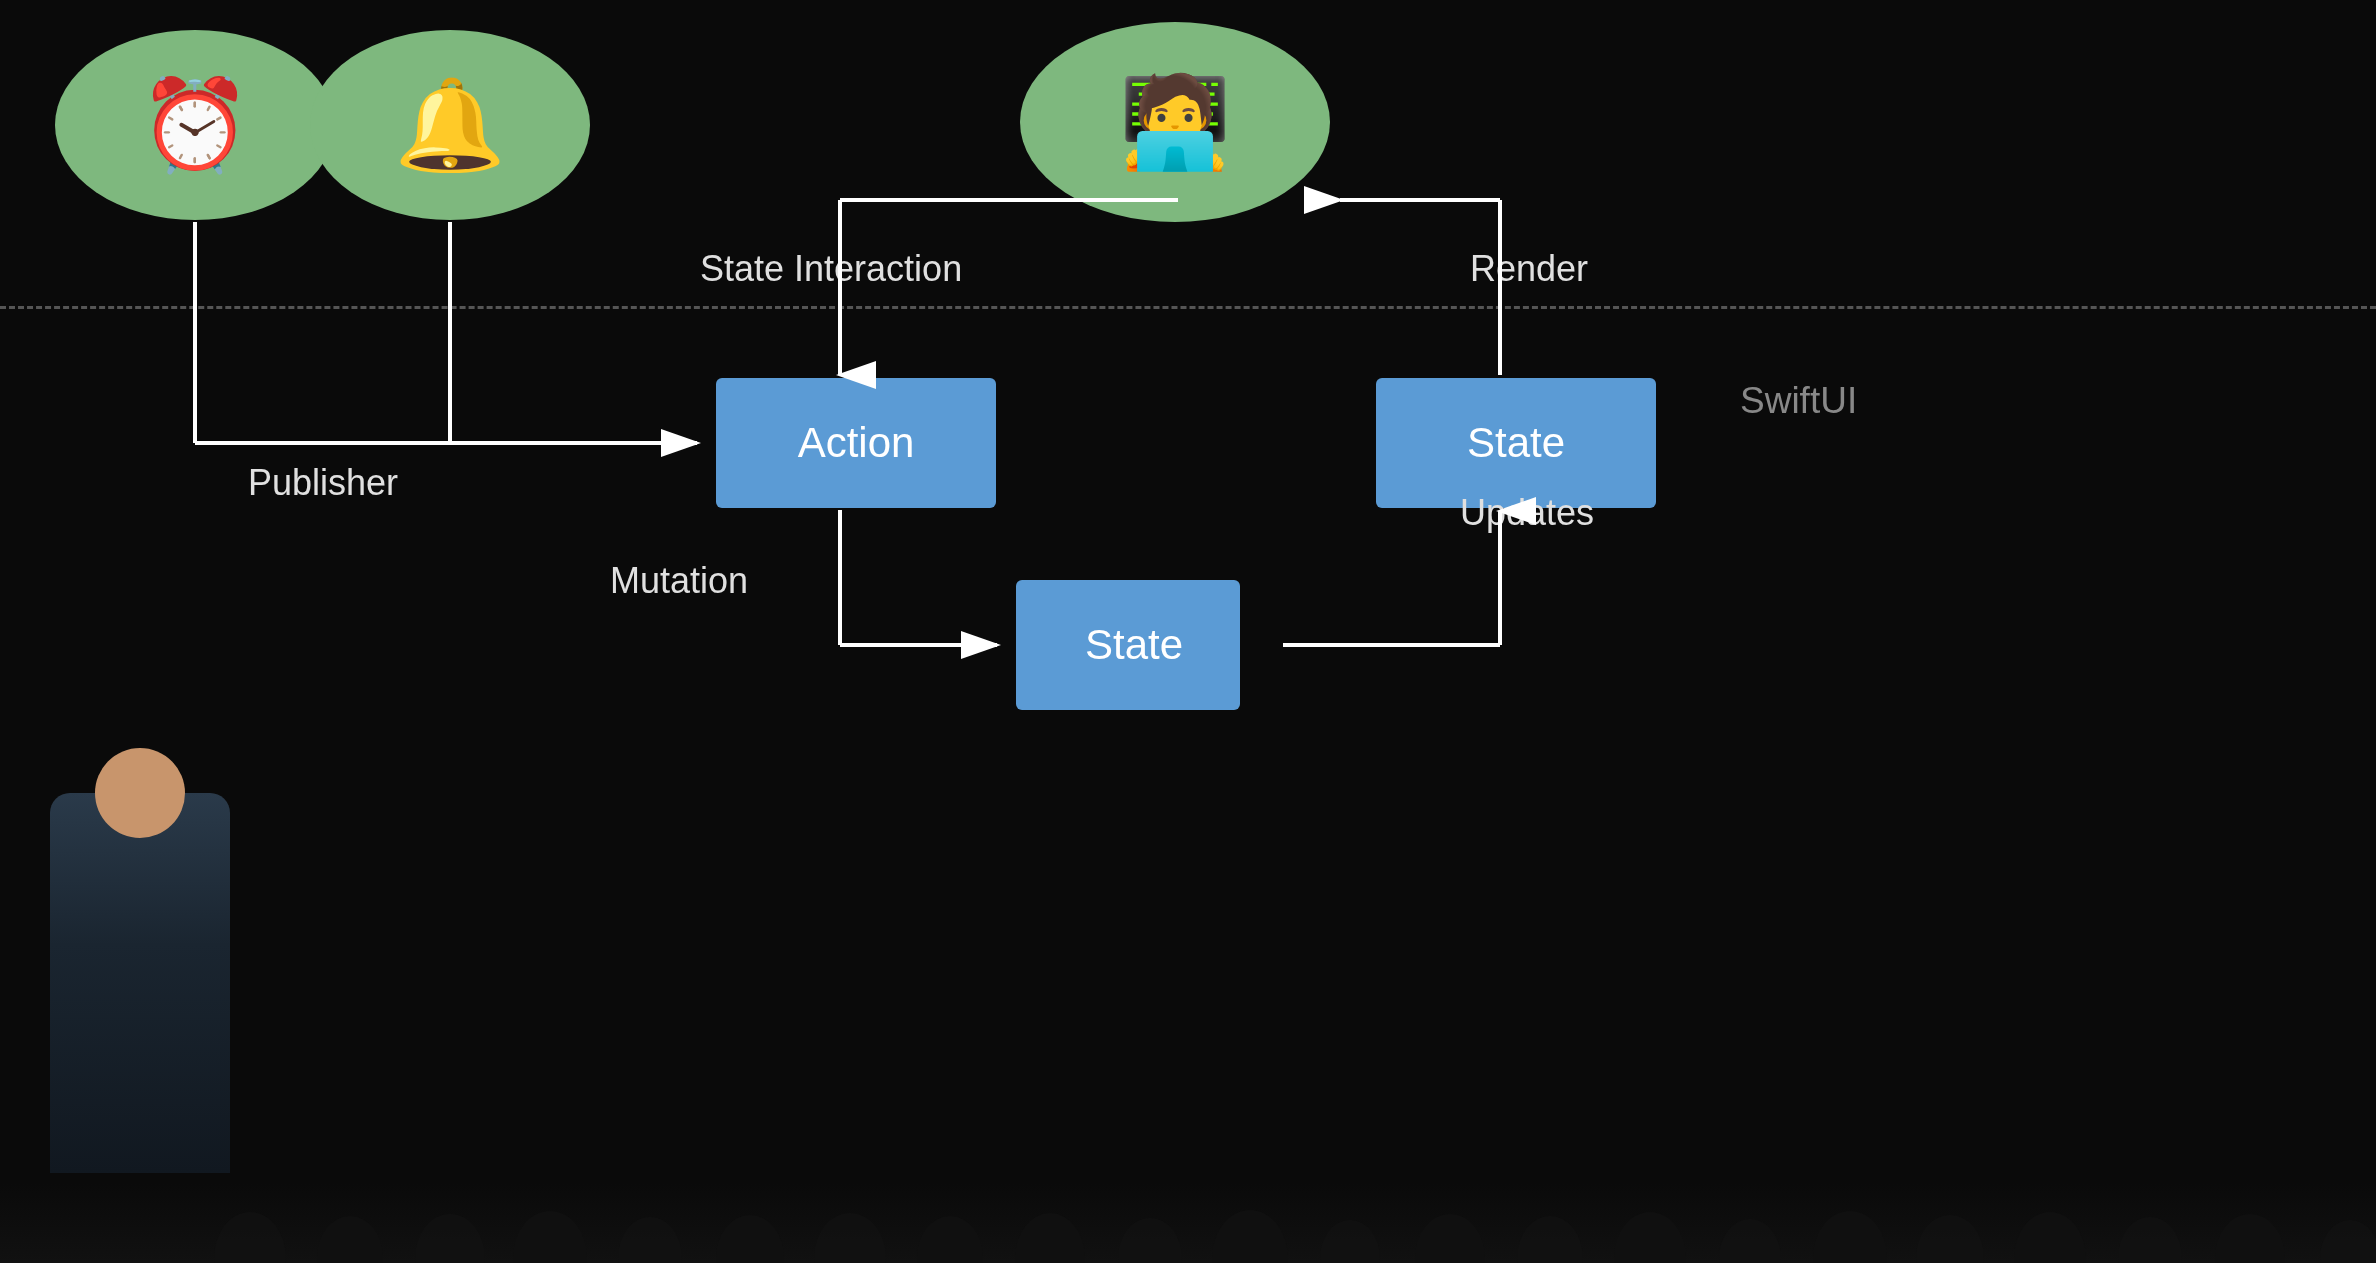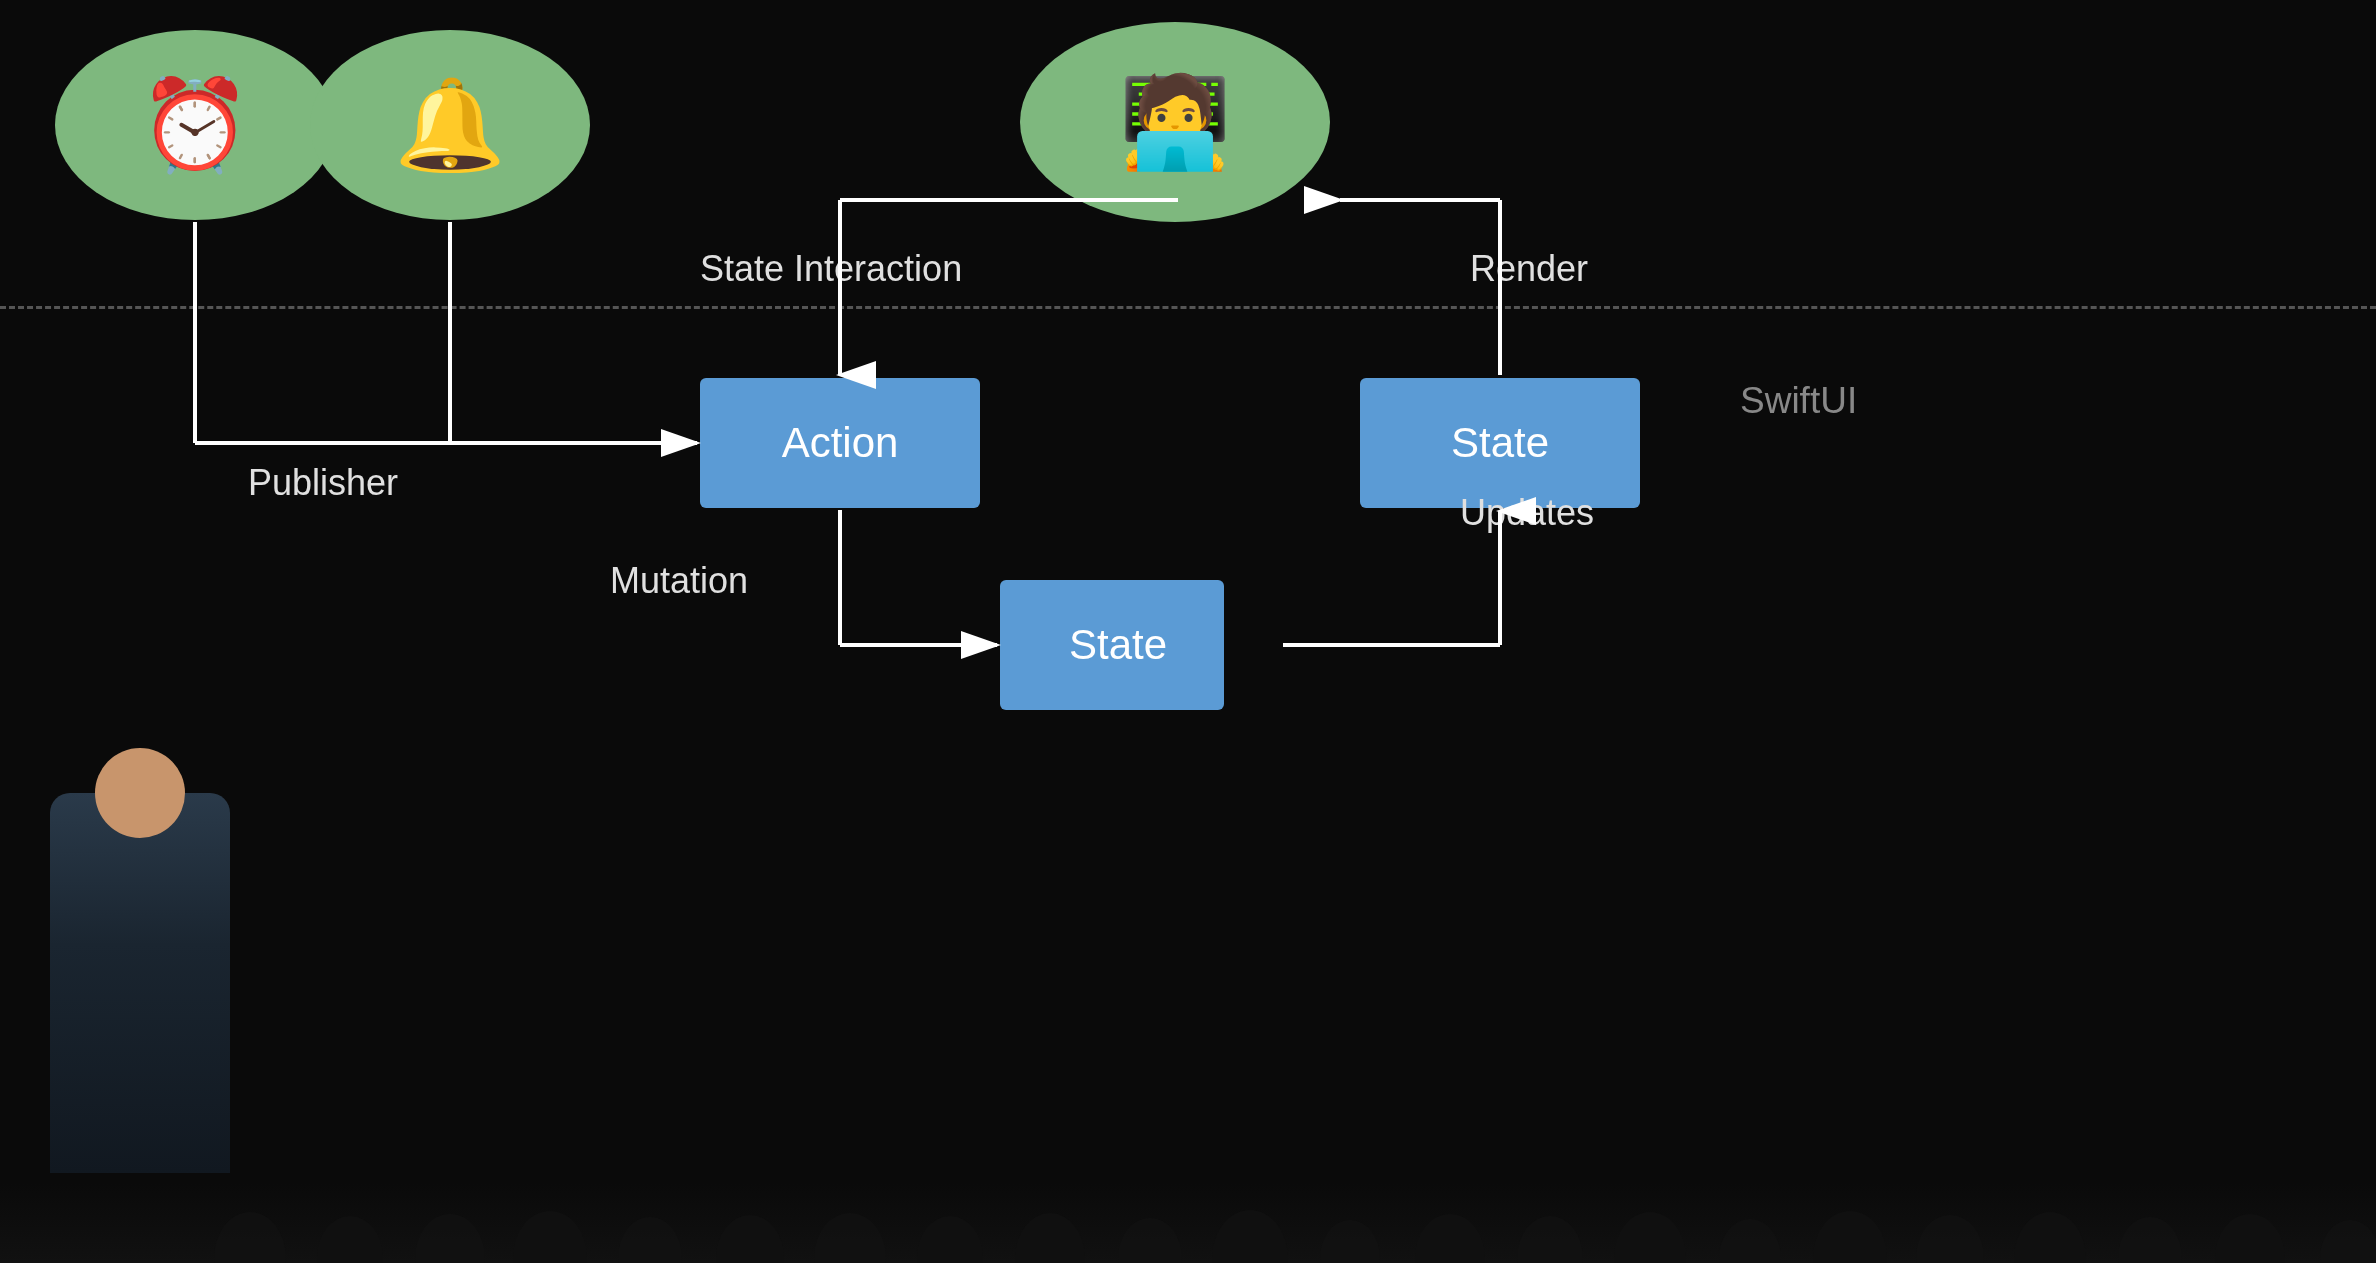--- a/index.html
+++ b/index.html
@@ -61,20 +61,21 @@
     .box {
       position: absolute;
       background: #5b9bd5;
       border-radius: 6px;
       display: flex;
       align-items: center;
       justify-content: center;
       color: #fff;
       font-size: 42px;
       font-weight: 500;
+      margin-left: 16px;
     }
 
     .box-action {
       width: 280px;
       height: 130px;
       top: 378px;
       left: 700px;
     }
 
     .box-state {

